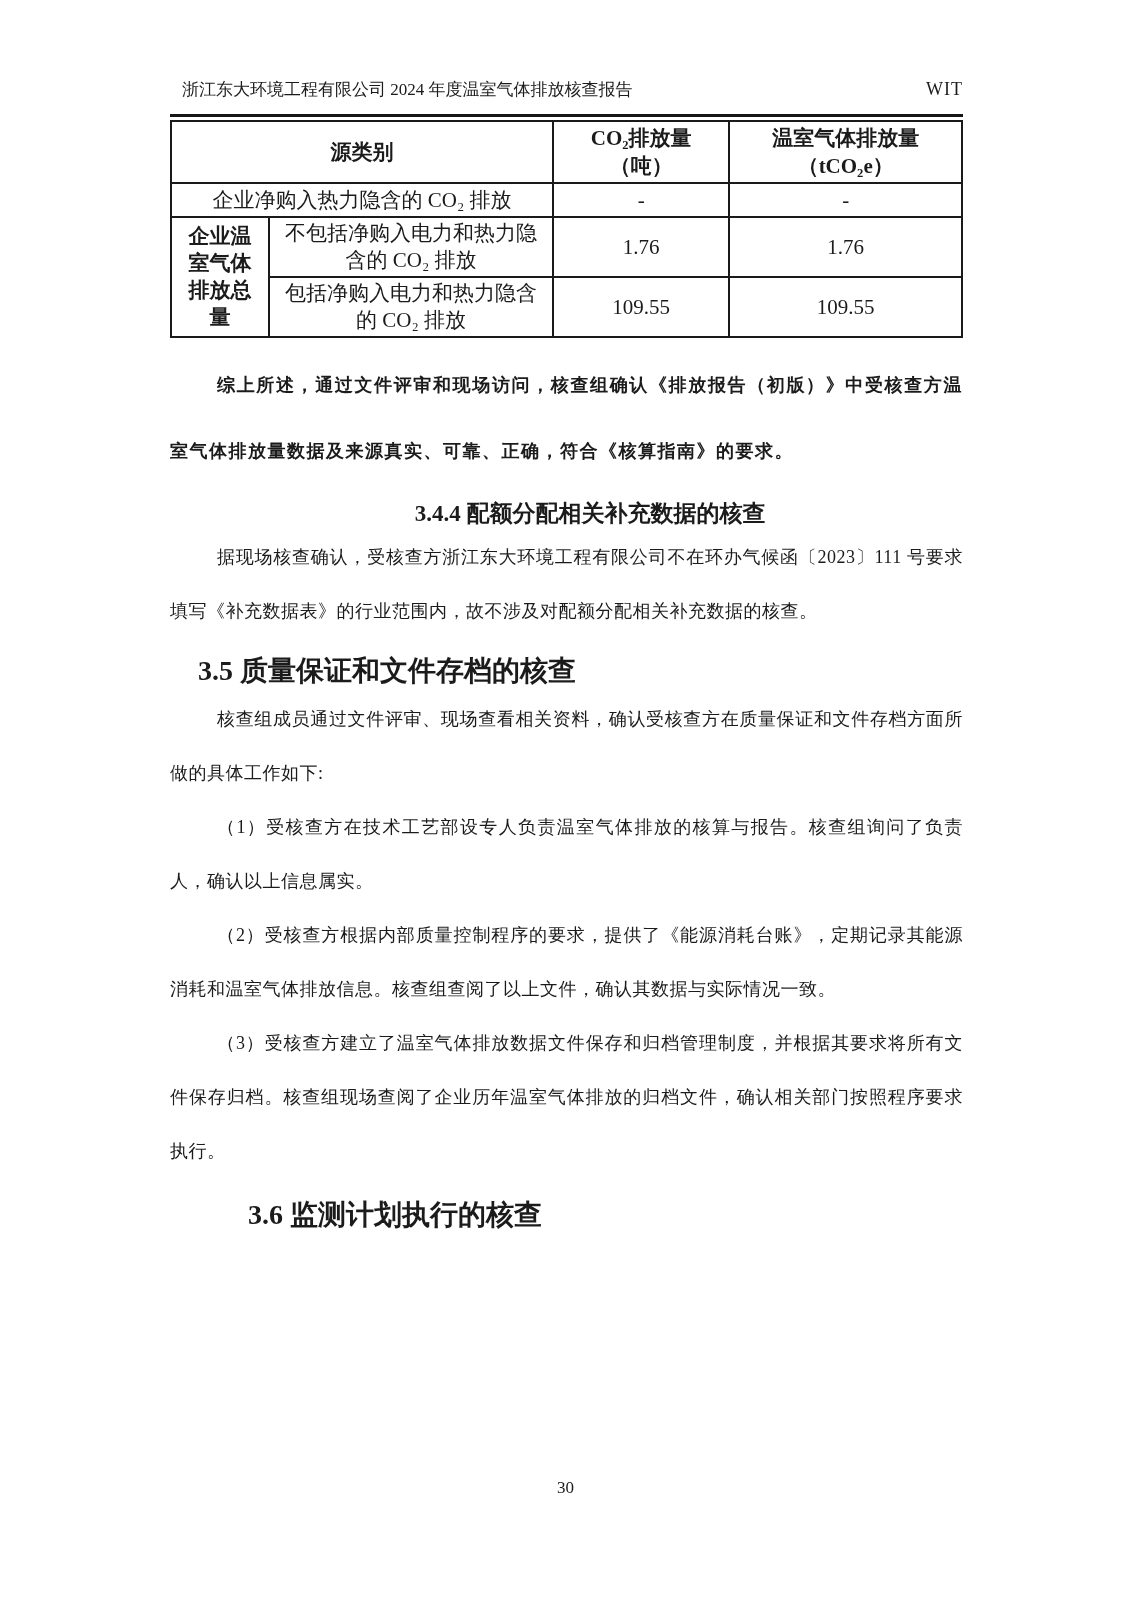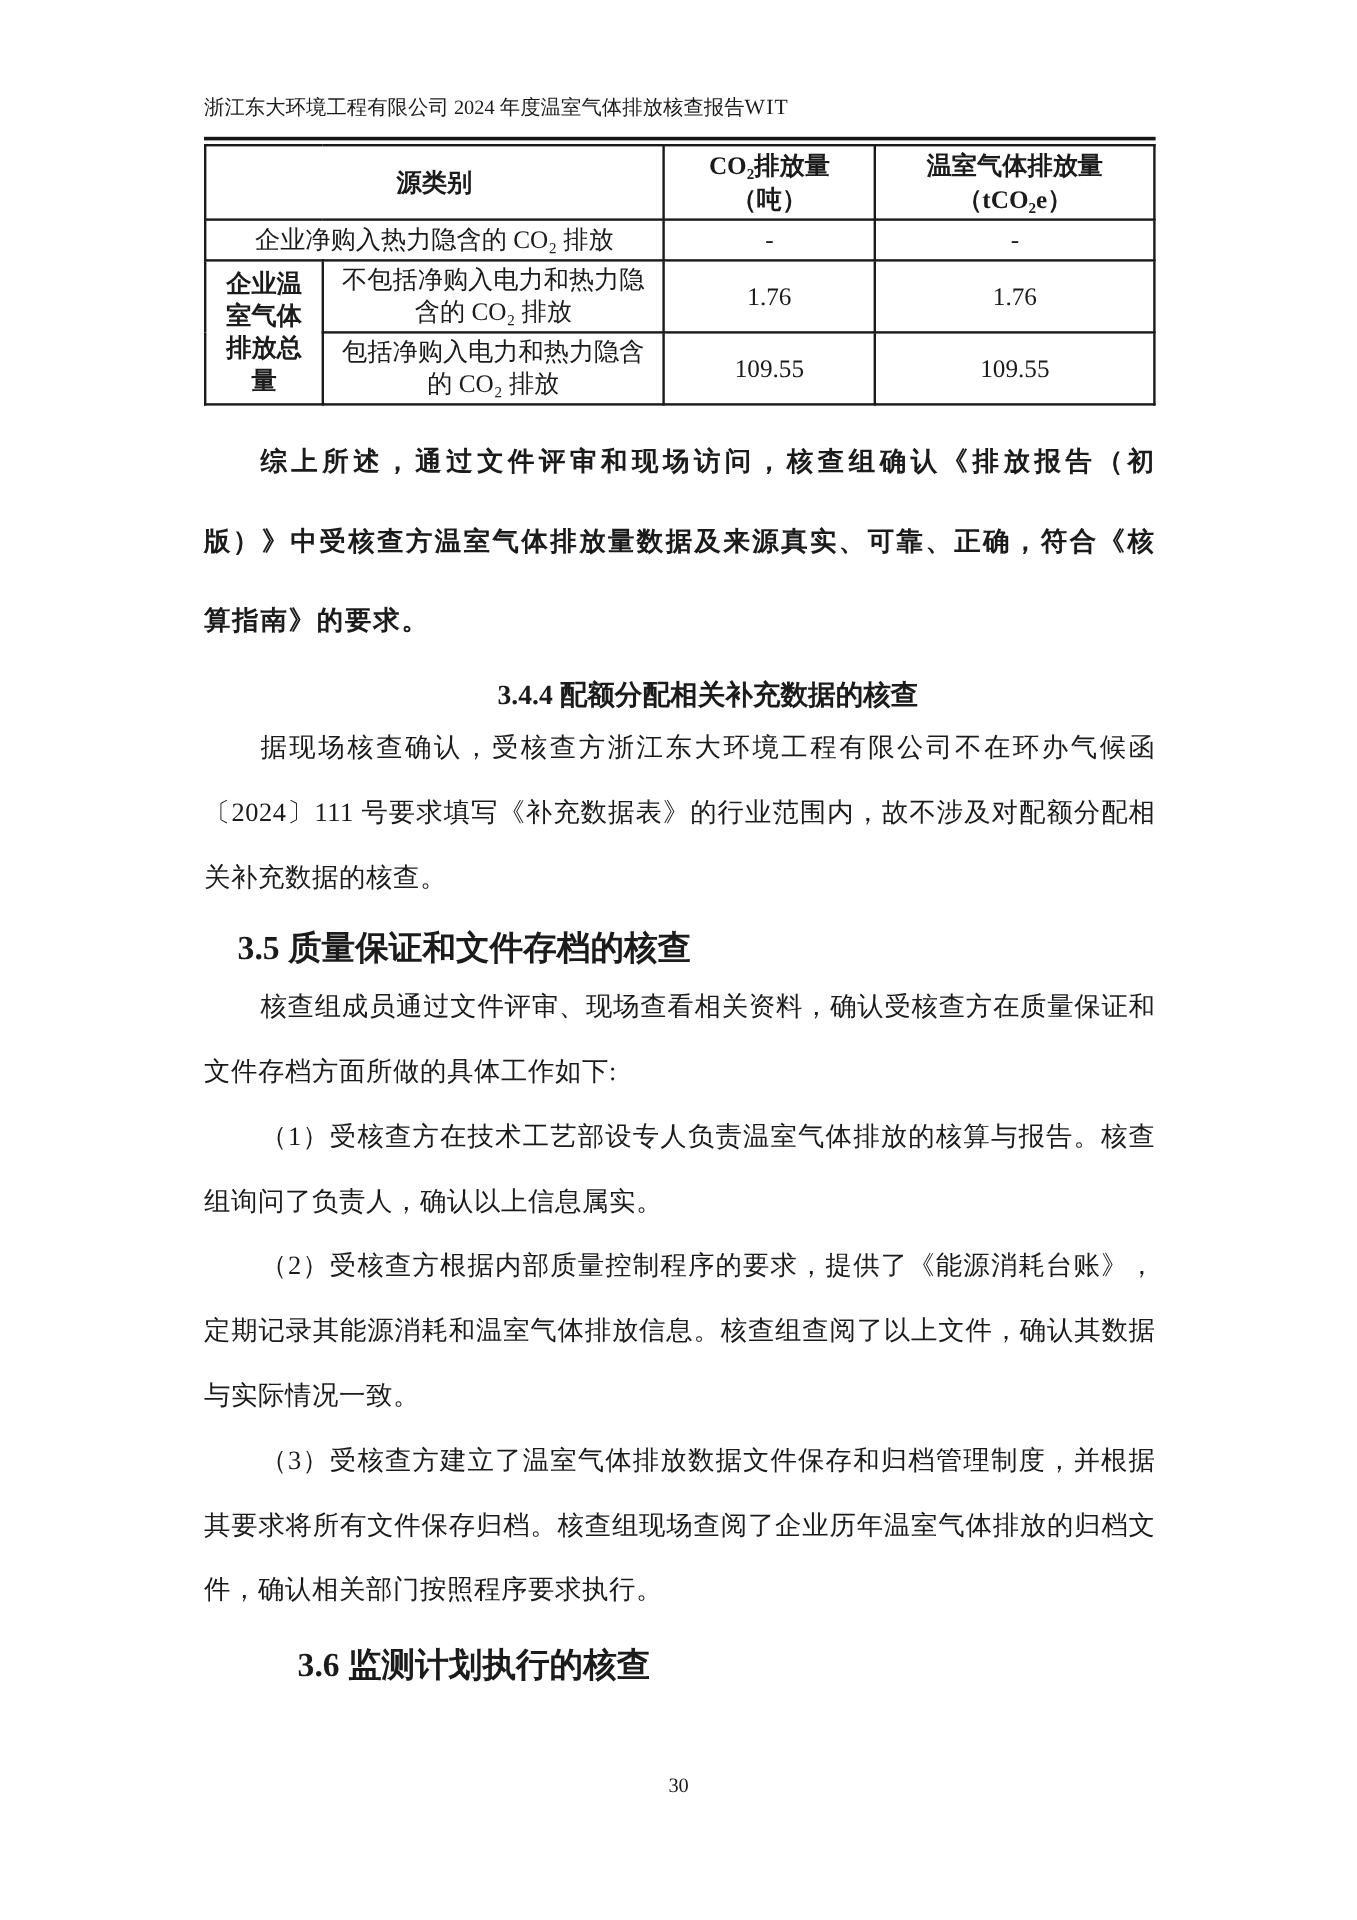--- a/index.html
+++ b/index.html
@@ -12,22 +12,22 @@
     overflow: hidden;
   }
   .page { position: absolute; inset: 0; background: #ffffff; }
   .margin-box {
     position: absolute;
     left: 170px; top: 78px;
     width: 793px;
   }
   
   .pg-header {
-    display: flex; align-items: baseline;
-    font-size: 17px; line-height: 22px;
+    display: flex; justify-content: space-between; align-items: baseline;
+    font-size: 17px; line-height: 22px; margin-left: 12px;
   }
   .pg-header .logo { font-size: 18px; letter-spacing: 1px; font-weight: 400; }
   .header-rule { height: 3px; background: #161616; margin-top: 13px; }
 
   
   table.emissions {
     border-collapse: collapse;
     width: 100%;
     margin-top: 3px;
     table-layout: fixed;
@@ -42,21 +42,21 @@
   table.emissions th { font-weight: 700; line-height: 28px; height: 60px; }
   .pre { white-space: pre-line; }
   tr.r1 td { height: 34px; line-height: 28px; }
   tr.r2 td { height: 56px; line-height: 27px; }
   tr.r3 td { height: 56px; line-height: 27px; }
   td.group-cell { line-height: 30px; padding: 4px 10px; font-weight: bold; }
 
   
   .content { margin-top: 0; }
   .para {
-    font-size: 22px;
+    font-size: 18px;
     line-height: 54px;
     letter-spacing: 0.5px;
     text-align: justify;
     text-indent: 47px;
   }
   .para-lead {
     font-weight: 700;
     line-height: 66px;
     letter-spacing: 1.5px;
     margin-top: 14px;
@@ -132,21 +132,21 @@
 的 CO₂ 排放</td>
           <td>109.55</td>
           <td>109.55</td>
         </tr>
       </tbody>
     </table>
 
     <div class="content" id="content">
         <p class="para para-lead">综上所述，通过文件评审和现场访问，核查组确认《排放报告（初版）》中受核查方温室气体排放量数据及来源真实、可靠、正确，符合《核算指南》的要求。</p>
         <h3 class="h3">3.4.4 配额分配相关补充数据的核查</h3>
-        <p class="para">据现场核查确认，受核查方浙江东大环境工程有限公司不在环办气候函〔2024〕111 号要求填写《补充数据表》的行业范围内，故不涉及对配额分配相关补充数据的核查。</p>
+        <p class="para">据现场核查确认，受核查方浙江东大环境工程有限公司不在环办气候函〔2023〕111 号要求填写《补充数据表》的行业范围内，故不涉及对配额分配相关补充数据的核查。</p>
         <h2 class="h2">3.5 质量保证和文件存档的核查</h2>
         <p class="para">核查组成员通过文件评审、现场查看相关资料，确认受核查方在质量保证和文件存档方面所做的具体工作如下:</p>
         <p class="para">（1）受核查方在技术工艺部设专人负责温室气体排放的核算与报告。核查组询问了负责人，确认以上信息属实。</p>
         <p class="para">（2）受核查方根据内部质量控制程序的要求，提供了《能源消耗台账》，定期记录其能源消耗和温室气体排放信息。核查组查阅了以上文件，确认其数据与实际情况一致。</p>
         <p class="para">（3）受核查方建立了温室气体排放数据文件保存和归档管理制度，并根据其要求将所有文件保存归档。核查组现场查阅了企业历年温室气体排放的归档文件，确认相关部门按照程序要求执行。</p>
         <h2 class="h2 h2-indent">3.6 监测计划执行的核查</h2>
       </div>
 
   </div>
 

